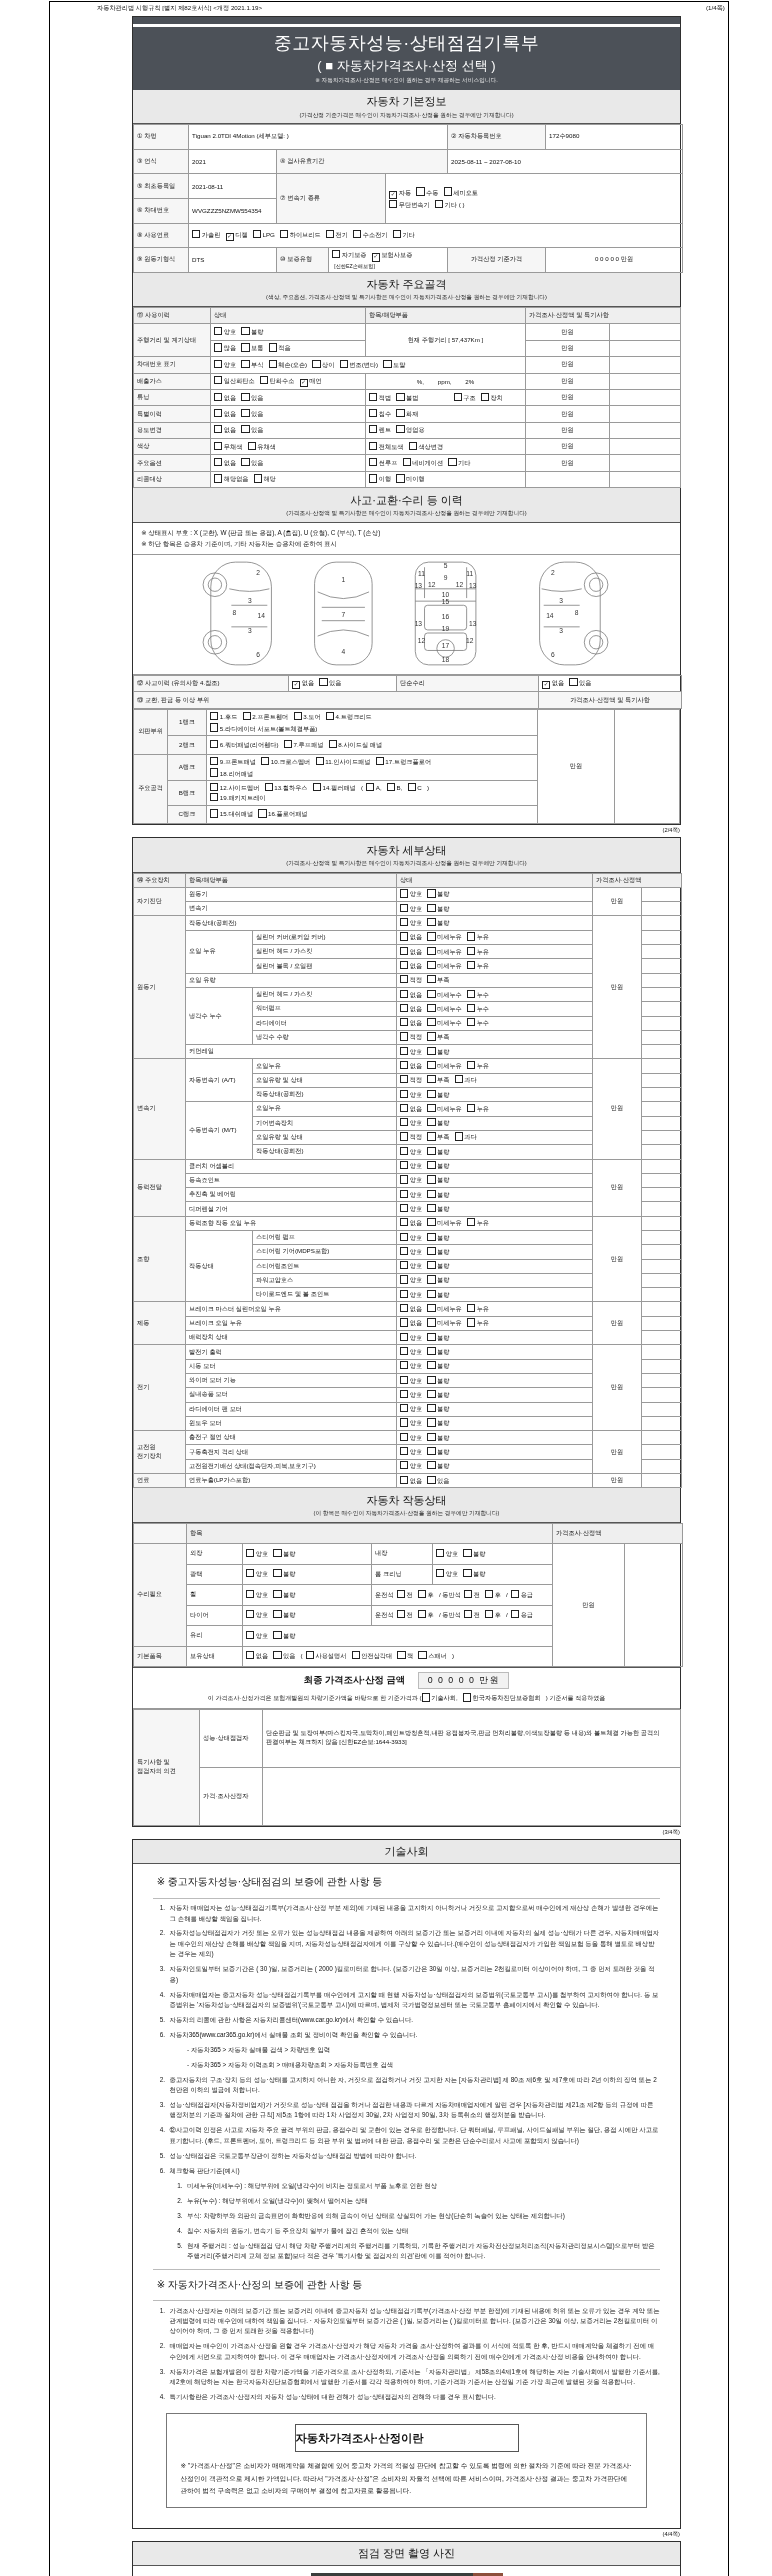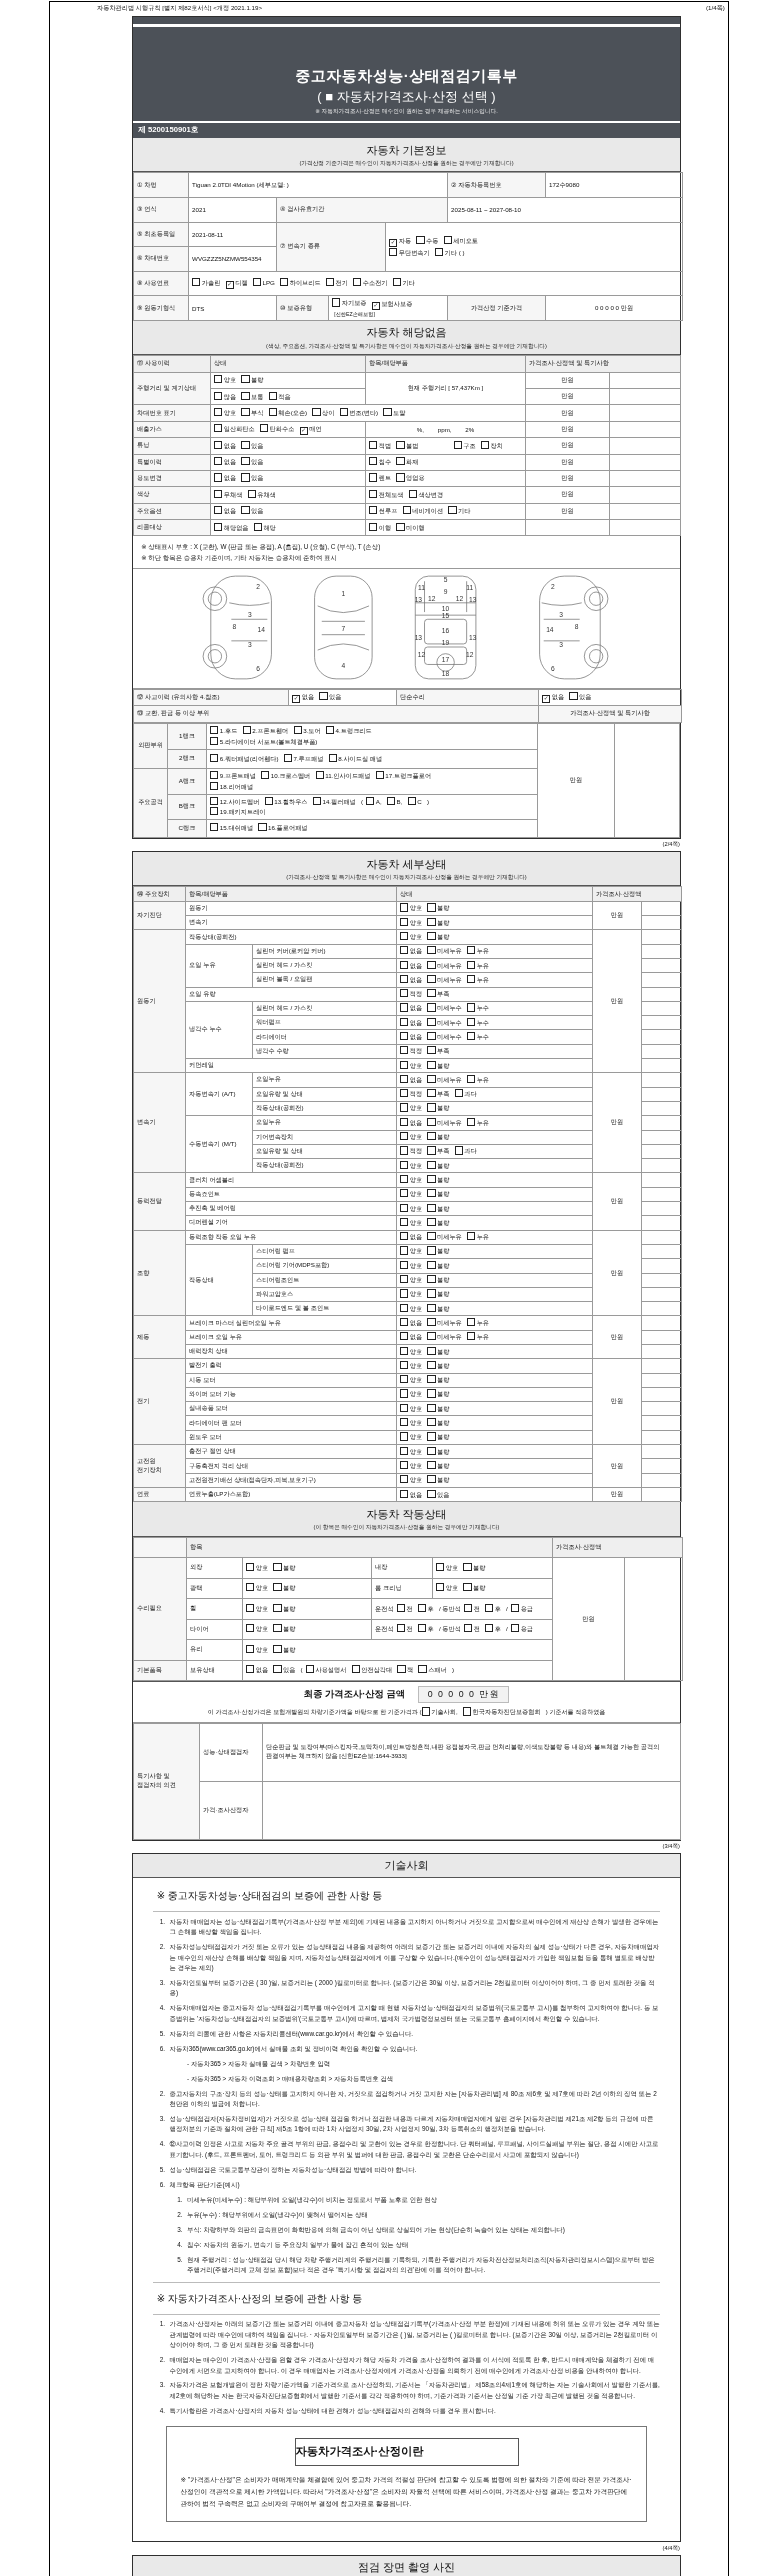--- a/index.html
+++ b/index.html
@@ -7,21 +7,21 @@
        font-family:"Liberation Sans","DejaVu Sans",sans-serif;color:#111;}
   .frame{position:absolute;left:49px;top:1px;width:678px;height:2574px;
          border-left:1px solid #000;border-right:1px solid #000;border-top:1px solid #000;}
   .meta{display:flex;justify-content:space-between;font-size:6.2px;color:#111;padding:2.1px 3.1px 3.1px 47px;}
   .pagebox{margin-left:82px;width:547px;border:1.5px solid #2f2f2f;background:#fff;}
   .marker{width:547px;margin-left:82px;text-align:right;font-size:5.7px;padding:2.1px 1px;}
   
   .dk-top{height:7.2px;background:#4c5158}
   .dk-white{height:2.6px;background:#fff}
   .dk-main{background:#4c5158;color:#fff;text-align:center;padding:4.1px 0 5.2px;}
-  .dk-main .t1{font-size:15px;font-weight:bold;letter-spacing:0.5px;margin-top:36px;}
+  .dk-main .t1{font-size:18px;font-weight:normal;letter-spacing:0.5px;}
   .dk-main .t2{font-size:13px;margin-top:2.1px;}
   .dk-main .t3{font-size:5.7px;margin-top:1.5px;color:#eee;}
   .docno{background:#4c5158;color:#fff;font-size:7.7px;font-weight:bold;padding:2.6px 5.2px;border-top:2.1px solid #fff;}
   
   .sect{background:#e9e9e9;border-bottom:1px solid #555;text-align:center;padding:4.6px 0 3.6px;}
   .sect .st{font-size:11px;font-weight:normal;}
   .sect .ss{font-size:5.7px;margin-top:2.1px;color:#222;}
   
   table.grid{border-collapse:collapse;width:547px;table-layout:fixed;}
   table.grid td{border:0.5px solid #9a9a9a;font-size:6.2px;padding:1.5px 3.1px;vertical-align:middle;word-break:keep-all;}
@@ -88,21 +88,20 @@
   </div>
 
   <div id="p1" class="pagebox">
       <div class="dk-top"></div>
       <div class="dk-white"></div>
       <div class="dk-main">
         <div class="t1">중고자동차성능·상태점검기록부</div>
         <div class="t2">( ■ 자동차가격조사·산정 선택 )</div>
         <div class="t3">※ 자동차가격조사·산정은 매수인이 원하는 경우 제공하는 서비스입니다.</div>
       </div>
-      <div class="docno">제 5200150901호</div>
       <div class="sect">
         <div class="st">자동차 기본정보</div>
         <div class="ss">(가격산정 기준가격은 매수인이 자동차가격조사·산정을 원하는 경우에만 기재합니다)</div>
       </div>
       <table class="grid t-basic">
         <colgroup>
           <col style="width:55px">
           <col style="width:88px">
           <col style="width:52px">
           <col style="width:57px">
@@ -145,21 +144,21 @@
             <td class="lab">⑨ 원동기형식</td>
             <td class="">DTS</td>
             <td class="lab">⑩ 보증유형</td>
             <td colspan="2" class=""><span class="opt"><span class="cb"></span><span class="ol">자기보증</span></span><span class="opt"><span class="cb on">✓</span><span class="ol">보험사보증</span></span><span class="mt sm">[신한EZ손해보험]</span></td>
             <td class="lab ctr">가격산정 기준가격</td>
             <td colspan="2" class="ctr">0 0 0 0 0 만원</td>
           </tr>
         </tbody>
       </table>
       <div class="sect">
-        <div class="st">자동차 해당없음</div>
+        <div class="st">자동차 주요골격</div>
         <div class="ss">(색상, 주요옵션, 가격조사·산정액 및 특기사항은 매수인이 자동차가격조사·산정을 원하는 경우에만 기재합니다)</div>
       </div>
       <table class="grid t-overall">
         <colgroup>
           <col style="width:77px">
           <col style="width:155px">
           <col style="width:160px">
           <col style="width:84px">
           <col style="width:71px">
         </colgroup>
@@ -232,20 +231,24 @@
           </tr>
           <tr>
             <td class="lab">리콜대상</td>
             <td class=""><span class="opt"><span class="cb"></span><span class="ol">해당없음</span></span><span class="opt"><span class="cb"></span><span class="ol">해당</span></span></td>
             <td class=""><span class="opt"><span class="cb"></span><span class="ol">이행</span></span><span class="opt"><span class="cb"></span><span class="ol">미이행</span></span></td>
             <td class=""></td>
             <td class=""></td>
           </tr>
         </tbody>
       </table>
+      <div class="sect">
+        <div class="st">사고·교환·수리 등 이력</div>
+        <div class="ss">(가격조사·산정액 및 특기사항은 매수인이 자동차가격조사·산정을 원하는 경우에만 기재합니다)</div>
+      </div>
       <div class="notes2">
         <div>※ 상태표시 부호 : X (교환), W (판금 또는 용접), A (흠집), U (요철), C (부식), T (손상)</div>
         <div>※ 하단 항목은 승용차 기준이며, 기타 자동차는 승용차에 준하여 표시</div>
       </div>
       <div class="diag">
   <svg width="544" height="112" viewBox="0 0 1056 218">
     <g stroke="#777" fill="none" stroke-width="1.5">
       <rect x="150" y="8" width="118" height="200" rx="48"></rect>
       <circle cx="158" cy="52" r="23"></circle>
             <circle cx="158" cy="52" r="13"></circle>

